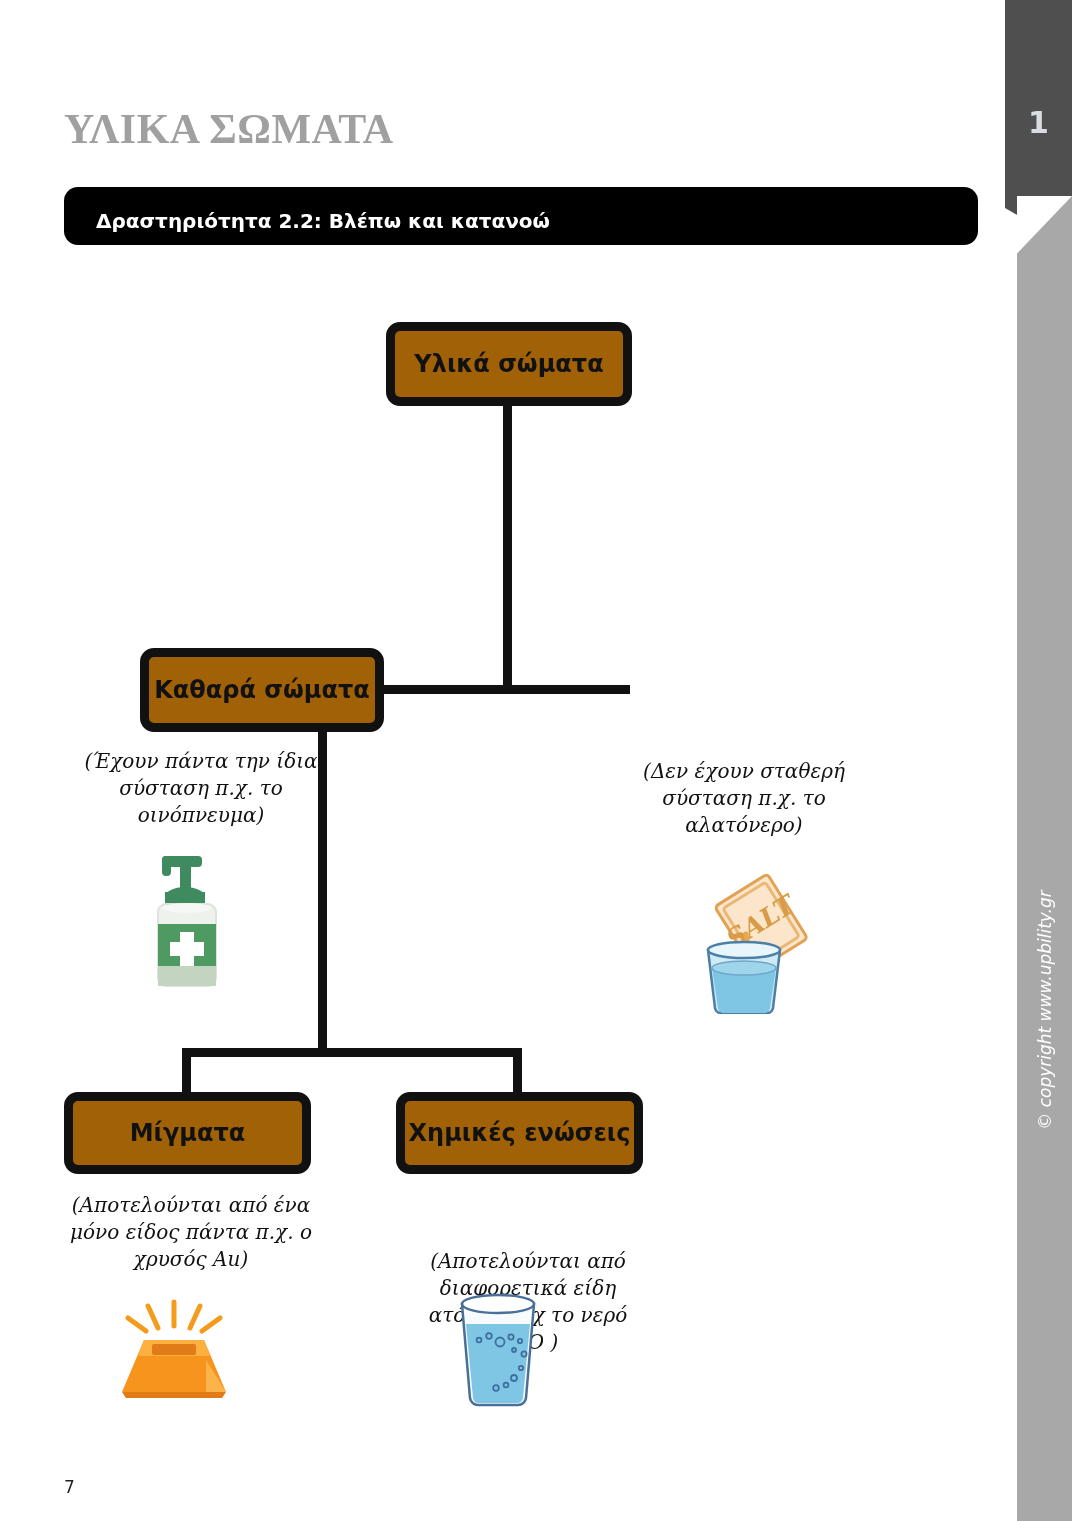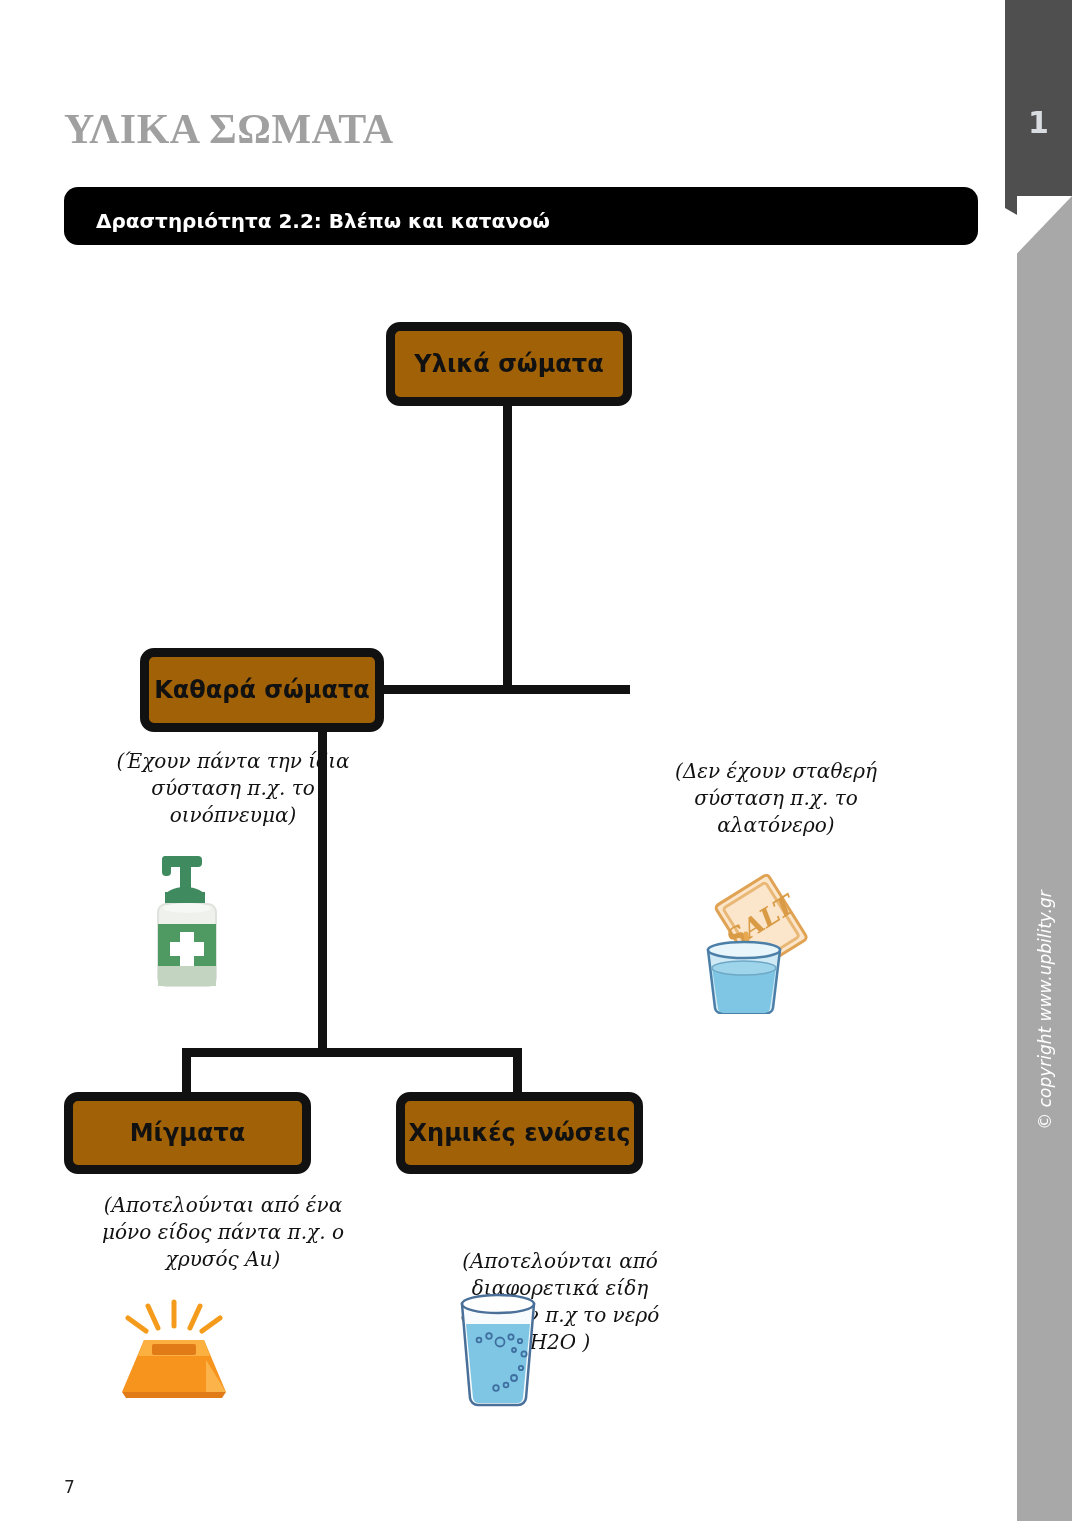--- a/index.html
+++ b/index.html
@@ -140,21 +140,20 @@
   }
 
   .caption {
     position: absolute;
     text-align: center;
     font-style: italic;
     font-size: 20px;
     line-height: 1.35;
     color: #111111;
     font-family: "DejaVu Serif", "Liberation Serif", serif;
-    margin-left: 32px;
   }
 
   .page-number {
     position: absolute;
     left: 64px;
     top: 1477px;
     font-size: 17px;
     color: #222222;
     font-family: "DejaVu Sans", "Liberation Sans", sans-serif;
   }

